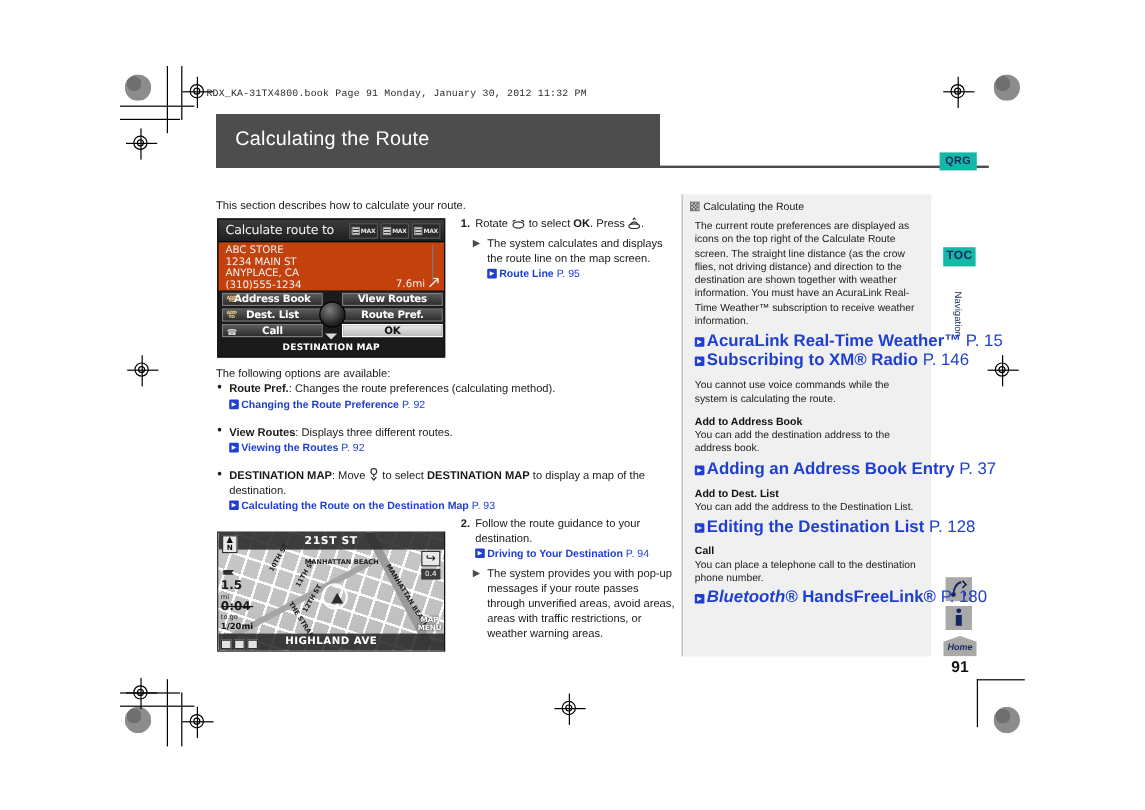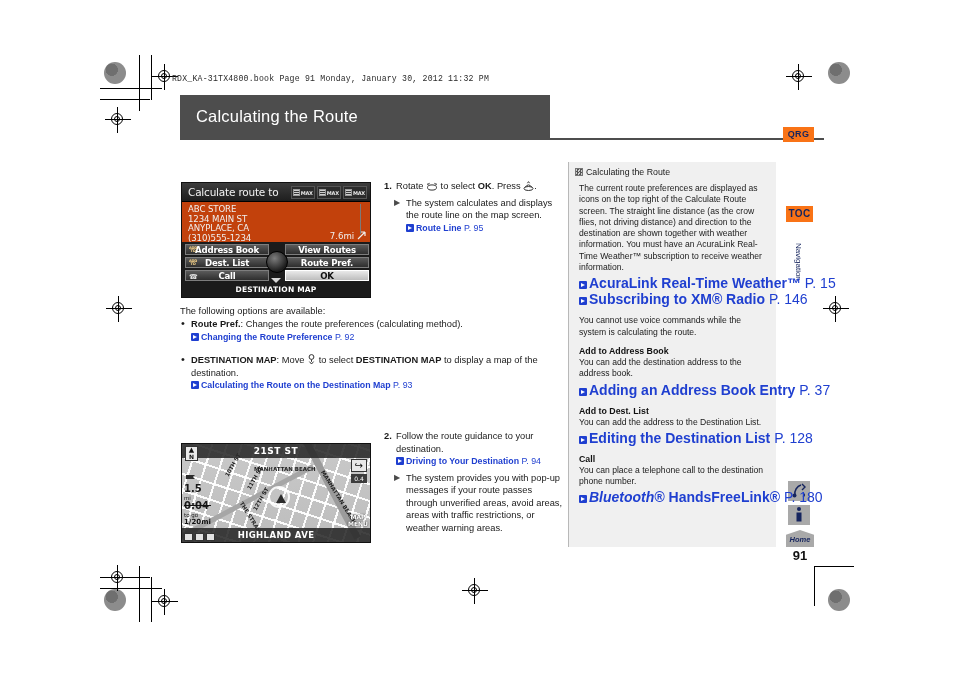--- a/index.html
+++ b/index.html
@@ -93,21 +93,21 @@
   .banner-rule {
     position: absolute;
     left: 550px; top: 138px;
     width: 274px; height: 2px;
     background: #4d4d4d;
   }
 
   
   .tab {
     position: absolute;
-    background: #f97316;
+    background: #14b8a6;
     color: #16255e;
     font-size: 9px;
     font-weight: bold;
     text-align: center;
     letter-spacing: .3px;
   }
   .tab-qrg {
     left: 783px; top: 127px;
     width: 31px; height: 15px;
     line-height: 15px;
@@ -724,20 +724,21 @@
   </div>
   <div class="tab-icon tab-info">
     <svg width="22" height="20" viewBox="0 0 22 20" aria-hidden="true">
       <circle cx="11" cy="4" r="2" fill="#16255e"></circle>
       <rect x="8.5" y="7.5" width="5" height="9" fill="#16255e"></rect>
     </svg>
   </div>
   <div class="tab-home">Home</div>
   <div class="pagenum">91</div>
 
+  <div class="intro">This section describes how to calculate your route.</div>
 
   <div class="navshot">
     <div class="nav-titlebar">
       <div class="nav-title">Calculate route to</div>
       <div class="pref-icons">
         <div class="pref-chip">
           <span class="pref-sq"></span>
           <span class="pref-max">MAX</span>
         </div>
         <div class="pref-chip">
@@ -836,20 +837,24 @@
   </div>
 
   <div class="following">The following options are available:</div>
 
   <div class="bullets">
     <div class="bullet">
       <span class="b-term">Route Pref.</span><span>: Changes the route preferences (calculating method).</span><br>
       <span class="xref"><span class="xicon"></span><span>Changing the Route Preference</span> <span class="pg">P. 92</span></span>
     </div>
 
+    <div class="bullet">
+      <span class="b-term">View Routes</span><span>: Displays three different routes.</span><br>
+      <span class="xref"><span class="xicon"></span><span>Viewing the Routes</span> <span class="pg">P. 92</span></span>
+    </div>
 
     <div class="bullet">
       <span class="b-term">DESTINATION MAP</span><span>: Move </span><svg class="g-joy" width="9" height="11" viewBox="0 0 9 11" aria-hidden="true">
           <circle cx="4.5" cy="3" r="2.4" fill="none" stroke="#333" stroke-width="1"></circle>
           <path d="M4.5 5.6 v2.2" stroke="#333" stroke-width="1"></path>
           <path d="M2.4 7.6 l2.1 2.4 2.1 -2.4" fill="none" stroke="#333" stroke-width="1"></path>
         </svg><span> to select </span><b>DESTINATION MAP</b><span> to display a map of the destination.</span><br>
       <span class="xref"><span class="xicon"></span><span>Calculating the Route on the Destination Map</span> <span class="pg">P. 93</span></span>
     </div>
   </div>

